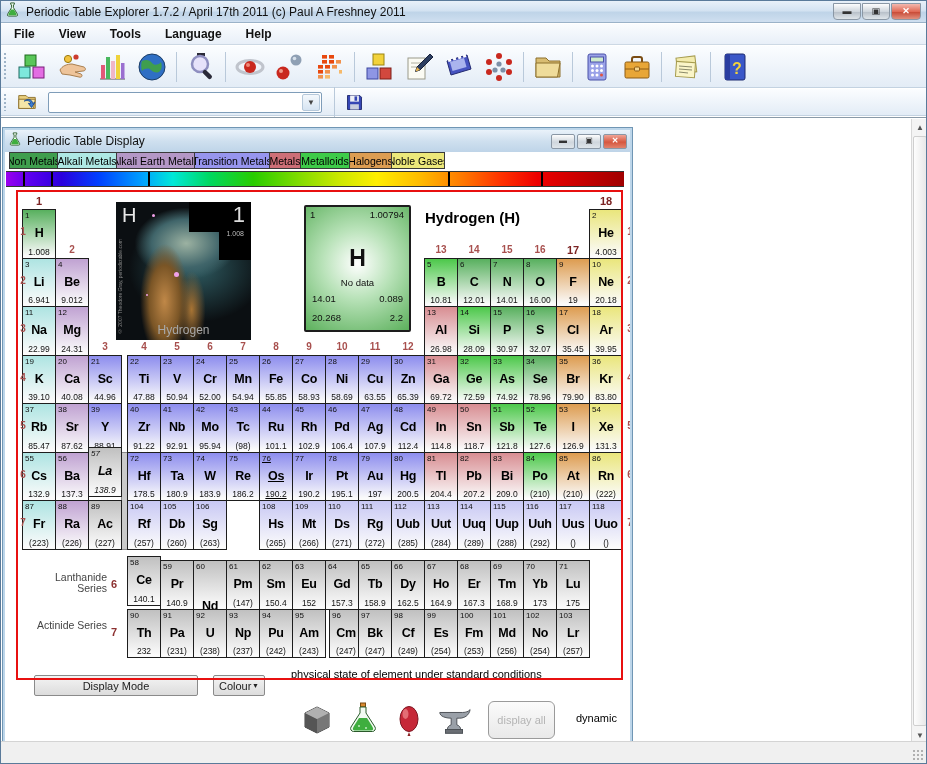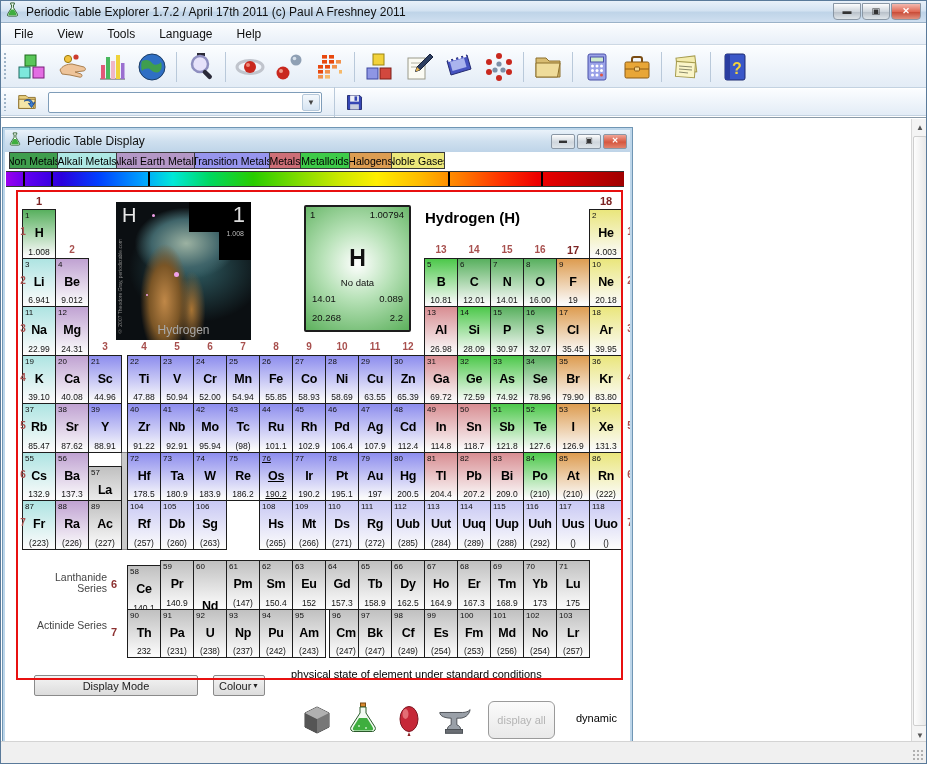--- a/index.html
+++ b/index.html
@@ -12,21 +12,21 @@
     display:flex;align-items:center;padding:0 4px;border-bottom:1px solid #9ab2c8;}
   .titlebar .ttext{font-size:12px;color:#111;margin-left:6px;white-space:nowrap;}
   .winbtns{position:absolute;right:5px;top:2px;display:flex;gap:1px;}
   .wbtn{width:28px;height:17px;border:1px solid #8a97a5;border-radius:0 0 4px 4px;
     background:linear-gradient(180deg,#fdfdfd,#cfd6dd 50%,#b8c0c9 55%,#dfe5ea);
     display:flex;align-items:center;justify-content:center;font-size:9px;color:#333;line-height:1;}
   .wbtn.close{width:30px;background:linear-gradient(180deg,#f3b8ae,#e06a56 50%,#c94c38 55%,#e0907e);color:#fff;font-weight:bold;}
   
   .menubar{position:absolute;left:0;top:23px;width:100%;height:21px;
     background:linear-gradient(180deg,#fafcfe,#e8eff8);border-bottom:1px solid #ccd8e4;
-    display:flex;align-items:center;padding-left:4px;}
+    display:flex;align-items:center;padding-left:4px;font-weight:bold;}
   .mi{font-size:12px;color:#111;padding:2px 9px;margin-right:6px;}
   
   .tb{position:absolute;left:0;width:100%;
     background:linear-gradient(180deg,#fbfdff,#e3ecf6);border-bottom:1px solid #c3d2e1;
     display:flex;align-items:center;}
   .tb1{top:45px;height:42px;}
   .tb2{top:88px;height:27px;}
   .grip{width:5px;height:70%;margin:0 4px 0 2px;
     background-image:radial-gradient(circle,#9fb4c8 1px,transparent 1.2px);background-size:4px 4px;}
   .ti{width:40px;height:36px;display:flex;align-items:center;justify-content:center;}
@@ -695,21 +695,21 @@
             <div class="cell" style="left: 17px; top: 299.5px; background: linear-gradient(rgb(174, 228, 226) 0%, rgb(251, 251, 251) 96%);">
               <span class="cn">55</span>
               <span class="cs">Cs</span>
               <span class="cm">132.9</span>
             </div>
             <div class="cell" style="left: 50px; top: 299.5px; background: linear-gradient(rgb(192, 162, 210) 0%, rgb(251, 251, 251) 96%);">
               <span class="cn">56</span>
               <span class="cs">Ba</span>
               <span class="cm">137.3</span>
             </div>
-            <div class="cell" style="left: 83px; top: 314px; background: linear-gradient(rgb(192, 192, 192) 0%, rgb(251, 251, 251) 96%);">
+            <div class="cell" style="left: 83px; top: 295px; background: linear-gradient(rgb(192, 192, 192) 0%, rgb(251, 251, 251) 96%); font-style: italic;">
               <span class="cn">57</span>
               <span class="cs">La</span>
               <span class="cm">138.9</span>
             </div>
             <div class="cell" style="left: 122px; top: 299.5px; background: linear-gradient(rgb(141, 141, 238) 0%, rgb(251, 251, 251) 96%);">
               <span class="cn">72</span>
               <span class="cs">Hf</span>
               <span class="cm">178.5</span>
             </div>
             <div class="cell" style="left: 155px; top: 299.5px; background: linear-gradient(rgb(141, 141, 238) 0%, rgb(251, 251, 251) 96%);">
@@ -865,21 +865,21 @@
             <div class="cell" style="left: 551px; top: 348px; background: linear-gradient(rgb(200, 200, 244) 0%, rgb(251, 251, 251) 96%);">
               <span class="cn">117</span>
               <span class="cs">Uus</span>
               <span class="cm">()</span>
             </div>
             <div class="cell" style="left: 584px; top: 348px; background: linear-gradient(rgb(200, 200, 244) 0%, rgb(251, 251, 251) 96%);">
               <span class="cn">118</span>
               <span class="cs">Uuo</span>
               <span class="cm">()</span>
             </div>
-            <div class="cell" style="left: 122px; top: 413px; background: linear-gradient(rgb(192, 192, 192) 0%, rgb(251, 251, 251) 96%);">
+            <div class="cell" style="left: 122px; top: 404px; background: linear-gradient(rgb(192, 192, 192) 0%, rgb(251, 251, 251) 96%);">
               <span class="cn">58</span>
               <span class="cs">Ce</span>
               <span class="cm">140.1</span>
             </div>
             <div class="cell" style="left: 155px; top: 408px; background: linear-gradient(rgb(192, 192, 192) 0%, rgb(251, 251, 251) 96%);">
               <span class="cn">59</span>
               <span class="cs">Pr</span>
               <span class="cm">140.9</span>
             </div>
             <div class="cell" style="left: 188px; top: 408px; background: linear-gradient(rgb(192, 192, 192) 0%, rgb(251, 251, 251) 96%); gap: 28px;">

